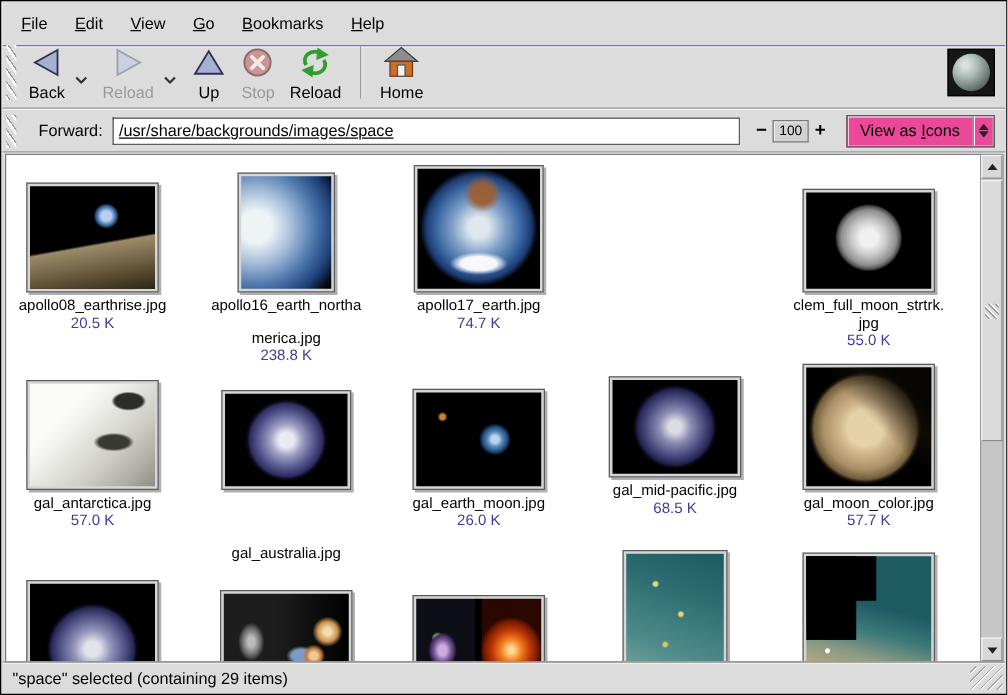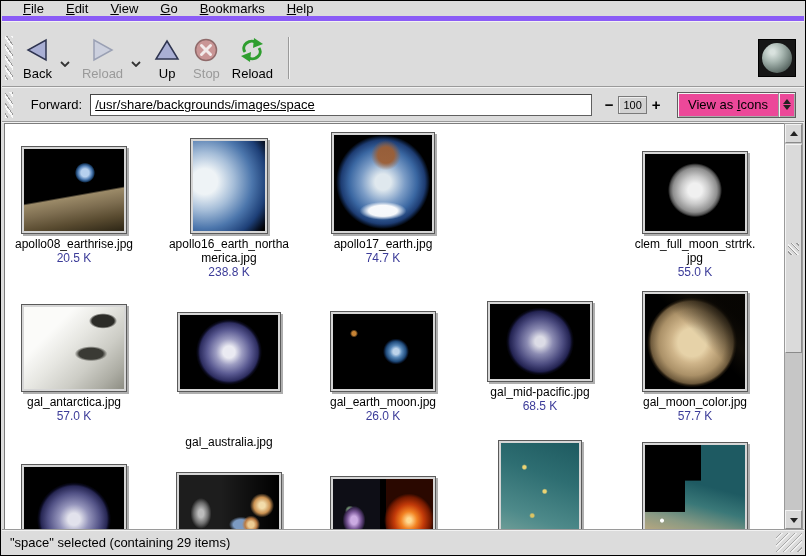--- a/index.html
+++ b/index.html
@@ -3,23 +3,23 @@
 <meta charset="utf-8">
 <style>
   * { margin:0; padding:0; box-sizing:border-box; }
   html,body { width:806px; height:556px; }
   body { font-family:"Liberation Sans", sans-serif; font-size:13px; color:#000; }
 
   .window { position:relative; width:806px; height:556px; background:#dcdcdc;
             border:1px solid #000; overflow:hidden; }
 
   
-  .menubar { position:absolute; left:1px; top:0; right:1px; height:20px;
-             display:flex; align-items:center; padding-left:10px;
-             border-bottom:5px solid #8b5cf6; box-shadow:0 1px 0 #f2f2f2; }
+  .menubar { position:absolute; left:1px; top:0; right:1px; height:36px;
+             display:flex; align-items:center; padding-left:4px;
+             border-bottom:1px solid #8b5cf6; box-shadow:0 1px 0 #f2f2f2; }
   .menu-item { display:inline-block; padding:4px 11px; cursor:default; }
   .menu-item::first-letter { text-decoration:underline; }
 
   
   .toolbar { position:absolute; left:1px; top:29px; right:1px; height:57px;
              display:flex; align-items:center;
              border-bottom:1px solid #9a9a9a; box-shadow:0 1px 0 #f2f2f2; }
   .grip { width:8px; height:44px; margin:0 4px 0 3px;
           background:repeating-linear-gradient(55deg,#f8f8f8 0 2px,#9a9a9a 2px 3px,#dcdcdc 3px 6px); }
   .tbtn { display:flex; flex-direction:column; align-items:center; padding:3px 4px; margin:0 2px; }
@@ -212,20 +212,30 @@
             <svg width="28" height="26" viewBox="0 0 28 26">
               <path d="M7 15 A 8 7 0 0 1 19 6" fill="none" stroke="#2f9e2f" stroke-width="3"></path>
               <polygon points="16,1 25,7 15,11" fill="#2f9e2f"></polygon>
               <path d="M21 11 A 8 7 0 0 1 9 20" fill="none" stroke="#2f9e2f" stroke-width="3"></path>
               <polygon points="12,25 3,19 13,15" fill="#2f9e2f"></polygon>
             </svg>
           </div>
           <div class="tlabel">Reload</div>
         </div>
         <div class="tsep"></div>
+        <div class="tbtn">
+          <div class="ticon">
+            <svg width="28" height="26" viewBox="0 0 28 26">
+              <polygon points="14,1 27,12 1,12" fill="#8d8d8d" stroke="#3c3c3c"></polygon>
+              <rect x="5" y="12" width="18" height="12" fill="#c96f2e" stroke="#6e3a12"></rect>
+              <rect x="11" y="15" width="6" height="9" fill="#f4f4f4" stroke="#555"></rect>
+            </svg>
+          </div>
+          <div class="tlabel">Home</div>
+        </div>
       </div>
     <div class="throbber">
       <div class="sphere"></div>
     </div>
   </div>
 
   <div class="locationbar">
     <div class="grip"></div>
     <span class="loc-label">Forward:</span>
     <input class="loc-input" type="text" value="/usr/share/backgrounds/images/space" style="">
@@ -251,21 +261,21 @@
         <div class="fname">apollo08_earthrise.jpg</div>
         <div class="fsize">20.5 K</div>
       </div>
       <div class="cell" style="left: 149px; top: 8px;">
         <div class="thumb-box">
           <div class="thumb">
             <div class="timg t-apollo16" style="width: 72px; height: 90px;"></div>
           </div>
         </div>
         <div class="fname">apollo16_earth_northa</div>
-        <div class="fname" style="margin-top: 0px;">merica.jpg</div>
+        <div class="fname" style="margin-top: 12px;">merica.jpg</div>
         <div class="fsize">238.8 K</div>
       </div>
       <div class="cell" style="left: 303px; top: 8px;">
         <div class="thumb-box">
           <div class="thumb">
             <div class="timg t-apollo17" style="width: 98px; height: 96px;"></div>
           </div>
         </div>
         <div class="fname">apollo17_earth.jpg</div>
         <div class="fsize">74.7 K</div>

